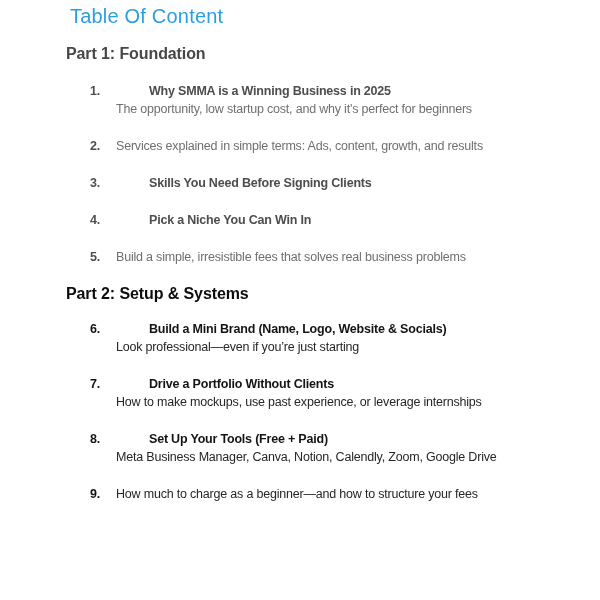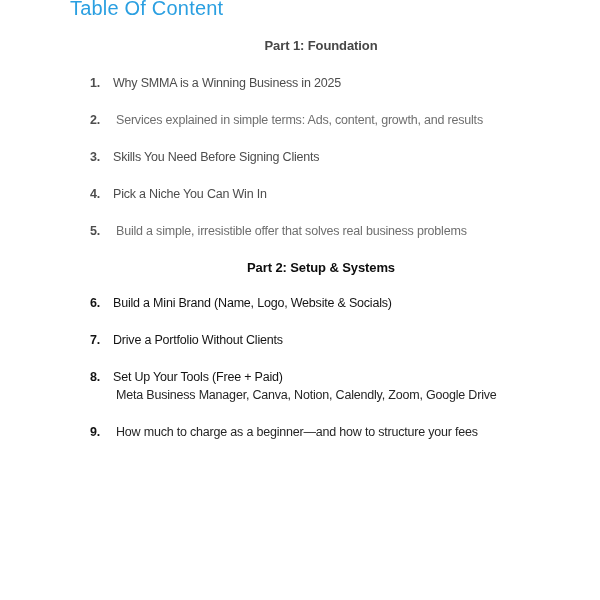--- a/index.html
+++ b/index.html
@@ -8,37 +8,36 @@
     background: #ffffff;
   }
   .page {
     position: relative;
     width: 600px;
     height: 600px;
     background: #ffffff;
     overflow: hidden;
     font-family: "Liberation Sans", "DejaVu Sans", sans-serif;
     box-sizing: border-box;
-    padding: 4px 40px 0 66px;
+    padding: 12px 40px 0 66px;
   }
   .doc-title {
     margin: -8px 0 0 4px;
     font-size: 20px;
     line-height: 24px;
     font-weight: 500;
     letter-spacing: 0.2px;
     color: #2A9FE1;
   }
   .part-heading {
-    font-size: 13px;
+    font-size: 16px;
     line-height: 17px;
     font-weight: bold;
     letter-spacing: -0.1px;
-    margin: 0 0 20px 16px;
-    text-align: center;
+    margin: 0 0 20px 0;
   }
   .part-heading.first {
     margin-top: 17px;
   }
   .part-heading.second {
     margin-top: 0;
     margin-bottom: 18px;
   }
   .toc-item {
     display: flex;
@@ -51,21 +50,22 @@
   }
   .toc-item .num {
     flex: 0 0 23px;
     width: 23px;
     font-weight: bold;
   }
   .item-text {
     flex: 1 1 auto;
   }
   .item-title {
-    font-weight: normal;
+    font-weight: bold;
+    margin-left: 36px;
   }
   .item-subtitle {
     padding-left: 3px;
   }
   .item-subtitle em {
     font-style: italic;
   }
   
   .p1 .part-heading, .part-heading.first { color: #474747; }
   .p1 .num, .p1 .item-title { color: #4d4d4d; }
@@ -82,20 +82,21 @@
 
   <h1 class="doc-title">Table Of Content</h1>
 
   <section class="p1">
     <h2 class="part-heading first">Part 1: Foundation</h2>
 
     <div class="toc-item">
       <span class="num">1.</span>
       <div class="item-text">
         <div class="item-title">Why SMMA is a Winning Business in 2025</div>
+        <div class="item-subtitle">The opportunity, low startup cost, and why it's perfect for beginners</div>
       </div>
     </div>
 
     <div class="toc-item">
       <span class="num">2.</span>
       <div class="item-text">
         <div class="item-subtitle">Services explained in simple terms: Ads, content, growth, and results</div>
       </div>
     </div>
 
@@ -109,39 +110,41 @@
     <div class="toc-item">
       <span class="num">4.</span>
       <div class="item-text">
         <div class="item-title">Pick a Niche You Can Win In</div>
       </div>
     </div>
 
     <div class="toc-item">
       <span class="num">5.</span>
       <div class="item-text">
-        <div class="item-subtitle">Build a simple, irresistible offer that solves real business problems</div>
+        <div class="item-subtitle">Build a simple, irresistible fees that solves real business problems</div>
       </div>
     </div>
   </section>
 
   <section class="p2">
     <h2 class="part-heading second">Part 2: Setup &amp; Systems</h2>
 
     <div class="toc-item">
       <span class="num">6.</span>
       <div class="item-text">
         <div class="item-title">Build a Mini Brand (Name, Logo, Website &amp; Socials)</div>
+        <div class="item-subtitle">Look professional—even if you’re just starting</div>
       </div>
     </div>
 
     <div class="toc-item">
       <span class="num">7.</span>
       <div class="item-text">
         <div class="item-title">Drive a Portfolio Without Clients</div>
+        <div class="item-subtitle">How to make mockups, use past experience, or leverage internships</div>
       </div>
     </div>
 
     <div class="toc-item">
       <span class="num">8.</span>
       <div class="item-text">
         <div class="item-title">Set Up Your Tools (Free + Paid)</div>
         <div class="item-subtitle">Meta Business Manager, Canva, Notion, Calendly, Zoom, Google Drive</div>
       </div>
     </div>

